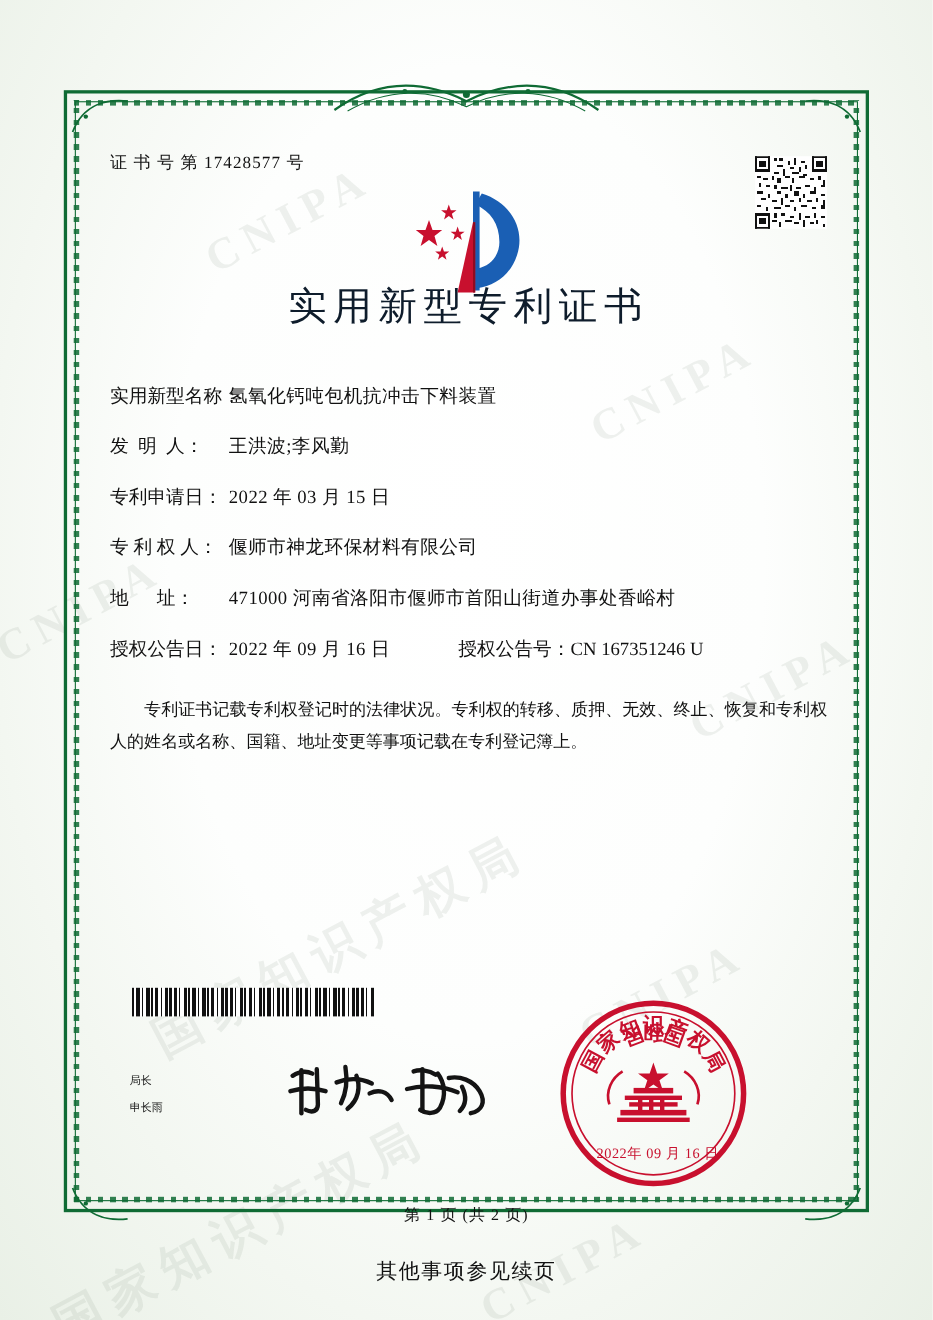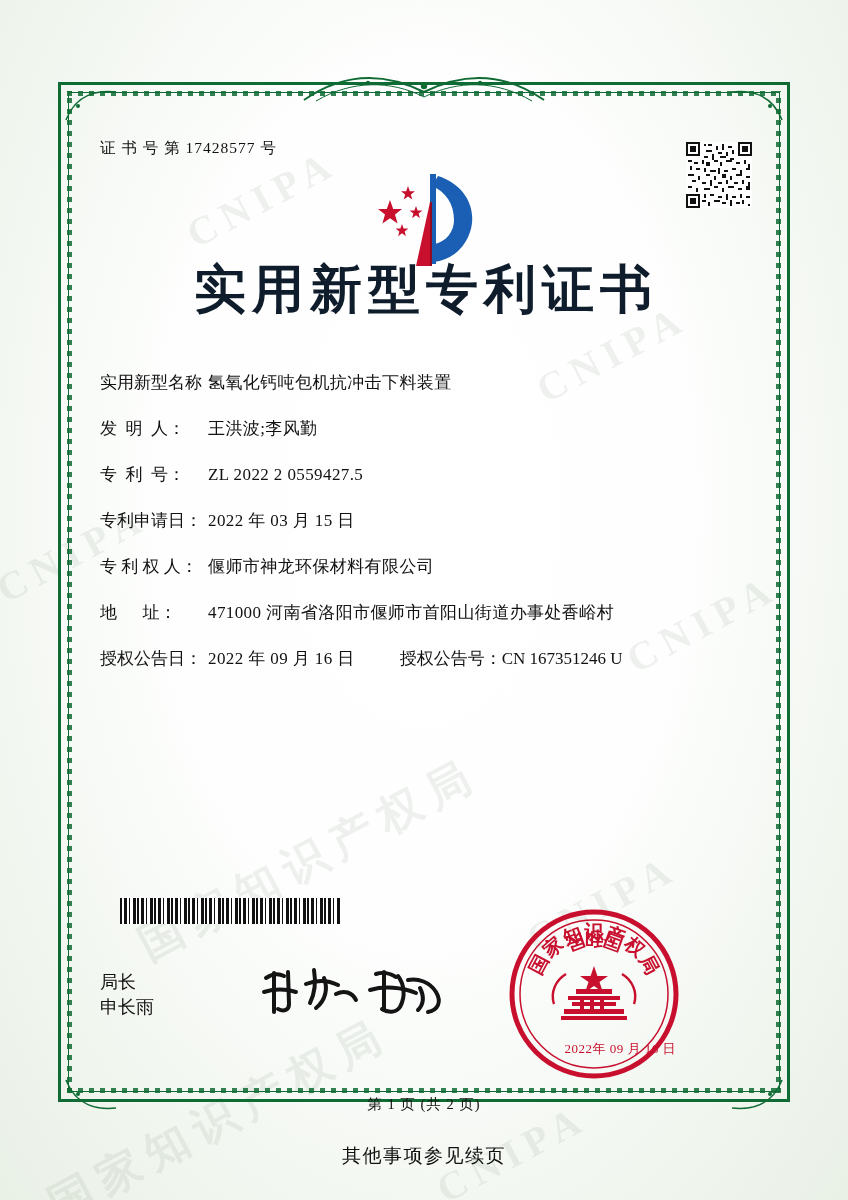--- a/index.html
+++ b/index.html
@@ -117,22 +117,22 @@
     transform: translateX(-50%);
     top: 48px;
     width: 160px;
     height: 104px;
   }
 
   .title {
     text-align: center;
     margin-top: 96px;
     font-family: "Liberation Serif", serif;
-    font-weight: bold;
-    font-size: 52px;
+    font-weight: normal;
+    font-size: 35px;
     letter-spacing: 6px;
     color: #0e1c2b;
   }
 
   .fields {
     margin-top: 46px;
     font-family: "Liberation Serif", serif;
     font-size: 17px;
     color: #111;
   }
@@ -146,21 +146,21 @@
     flex: 0 0 108px;
     letter-spacing: 0px;
     white-space: pre;
   }
   .field-value {
     flex: 1;
     letter-spacing: 0.4px;
   }
   .field-row.two .field-value { flex: 0 0 auto; }
   .second-label {
-    margin-left: 45px;
+    margin-left: 62px;
     white-space: pre;
   }
 
   .paras {
     margin-top: 30px;
     font-family: "Liberation Serif", serif;
     font-size: 15.5px;
     line-height: 29px;
     color: #111;
     text-align: justify;
@@ -179,24 +179,24 @@
     height: 26px;
     background:
       repeating-linear-gradient(90deg,
         #111 0 2px, #fff 2px 4px, #111 4px 7px, #fff 7px 9px,
         #111 9px 10px, #fff 10px 13px, #111 13px 16px, #fff 16px 17px);
   }
 
   
   .sign-block {
     position: absolute;
-    left: 100px;
+    left: 118px;
     top: 970px;
     font-family: "Liberation Serif", serif;
-    font-size: 18px;
+    font-size: 10px;
     line-height: 25px;
     color: #111;
   }
   .signature-img {
     position: absolute;
     left: 258px;
     top: 960px;
     width: 200px;
     height: 62px;
   }
@@ -207,21 +207,21 @@
     left: 508px;
     top: 908px;
     width: 172px;
     height: 172px;
   }
   .seal-date {
     position: absolute;
     left: 520px;
     top: 1040px;
     width: 156px;
-    text-align: right;
+    text-align: center;
     font-family: "Liberation Serif", serif;
     font-size: 13px;
     color: #c8102e;
     letter-spacing: 0.5px;
   }
 
   .page-no {
     position: absolute;
     left: 0; right: 0;
     top: 1095px;
@@ -399,44 +399,41 @@
     <div class="fields">
       <div class="field-row">
         <div class="field-label">实用新型名称：</div>
         <div class="field-value">氢氧化钙吨包机抗冲击下料装置</div>
       </div>
       <div class="field-row">
         <div class="field-label">发  明  人：</div>
         <div class="field-value">王洪波;李风勤</div>
       </div>
       <div class="field-row">
-        <div class="field-label">专  利  号：</div>
-        <div class="field-value">ZL 2022 2 0559427.5</div>
-      </div>
-      <div class="field-row">
         <div class="field-label">专利申请日：</div>
         <div class="field-value">2022 年 03 月 15 日</div>
       </div>
       <div class="field-row">
         <div class="field-label">专 利 权 人：</div>
         <div class="field-value">偃师市神龙环保材料有限公司</div>
       </div>
       <div class="field-row">
         <div class="field-label">地      址：</div>
         <div class="field-value">471000 河南省洛阳市偃师市首阳山街道办事处香峪村</div>
       </div>
       <div class="field-row two">
         <div class="field-label">授权公告日：</div>
         <div class="field-value">2022 年 09 月 16 日</div>
         <div class="second-label">授权公告号：</div>
         <div>CN 167351246 U</div>
       </div>
     </div>
 
     <div class="paras">
+      <p>专利证书记载专利权登记时的法律状况。专利权的转移、质押、无效、终止、恢复和专利权人的姓名或名称、国籍、地址变更等事项记载在专利登记簿上。</p>
     </div>
   </div>
 
   <div class="barcode"></div>
 
   <div class="sign-block">
     <div>局长</div>
     <div>申长雨</div>
   </div>
 

